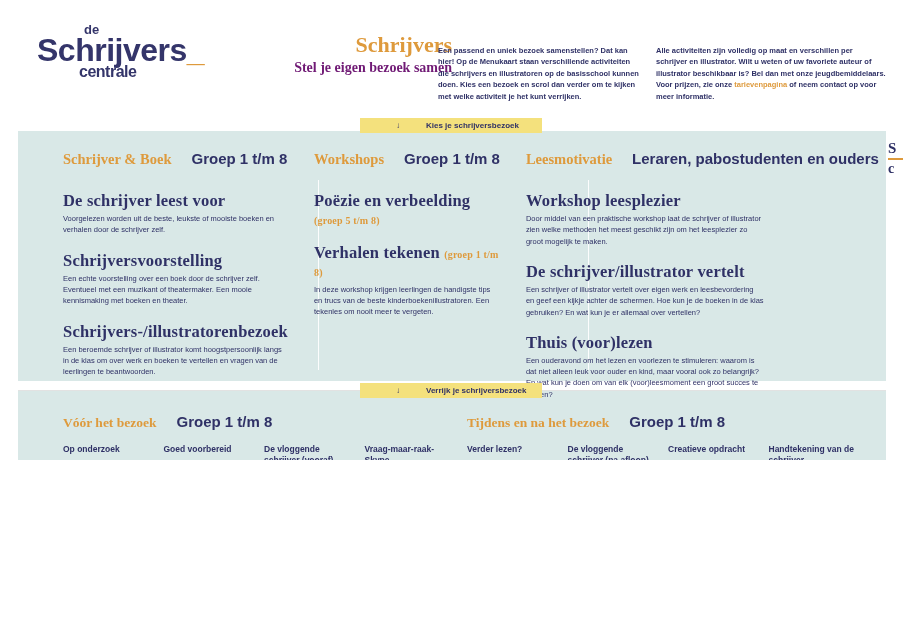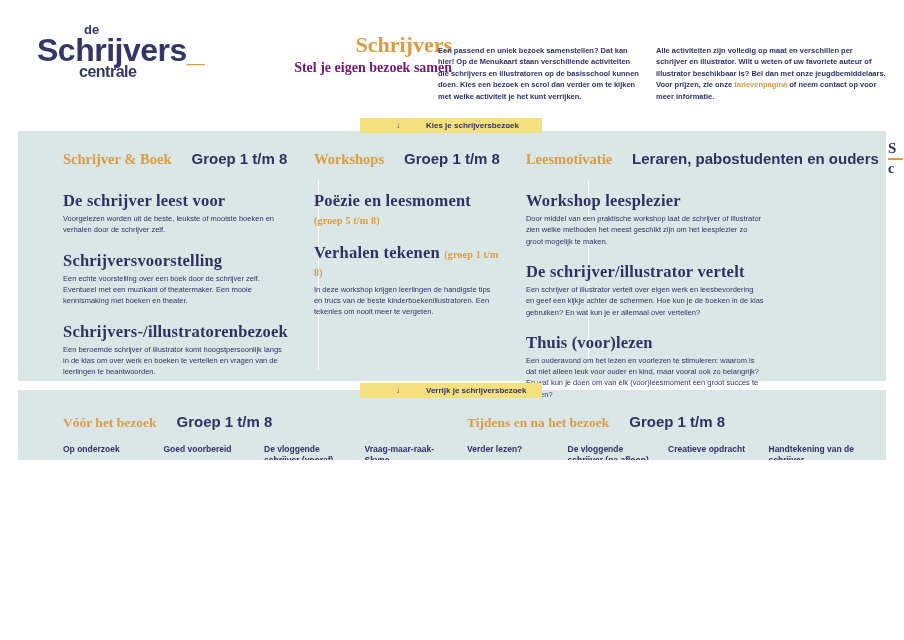--- a/index.html
+++ b/index.html
@@ -127,21 +127,21 @@
         <p class="mitem-p">Een beroemde schrijver of illustrator komt hoogstpersoonlijk langs in de klas om over werk en boeken te vertellen en vragen van de leerlingen te beantwoorden.</p>
       </div>
     </div>
 
     <div class="mcol">
       <div class="mcol-head">
         <span class="mcol-title">Workshops</span>
         <span class="mcol-aud">Groep 1 t/m 8</span>
       </div>
       <div class="mitem">
-        <div class="mitem-h"><span>Poëzie en leesmoment</span> <span class="suffix">(groep 5 t/m 8)</span></div>
+        <div class="mitem-h"><span>Poëzie en verbeelding</span> <span class="suffix">(groep 5 t/m 8)</span></div>
       </div>
       <div class="mitem">
         <div class="mitem-h"><span>Verhalen tekenen</span> <span class="suffix">(groep 1 t/m 8)</span></div>
         <p class="mitem-p">In deze workshop krijgen leerlingen de handigste tips en trucs van de beste kinderboekenillustratoren. Een tekenles om nooit meer te vergeten.</p>
       </div>
     </div>
 
     <div class="mcol">
       <div class="mcol-head">
         <span class="mcol-title">Leesmotivatie</span>

